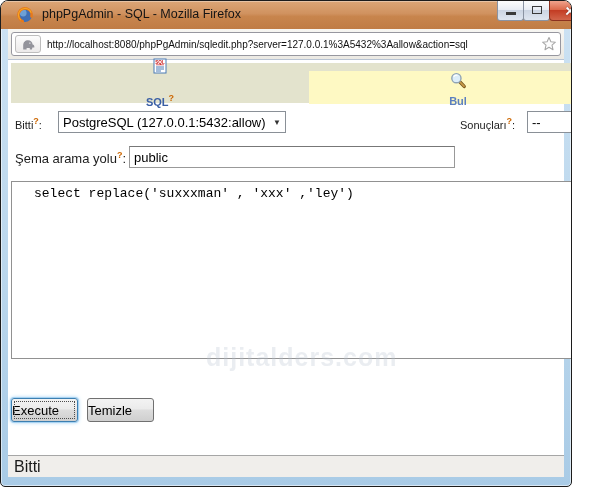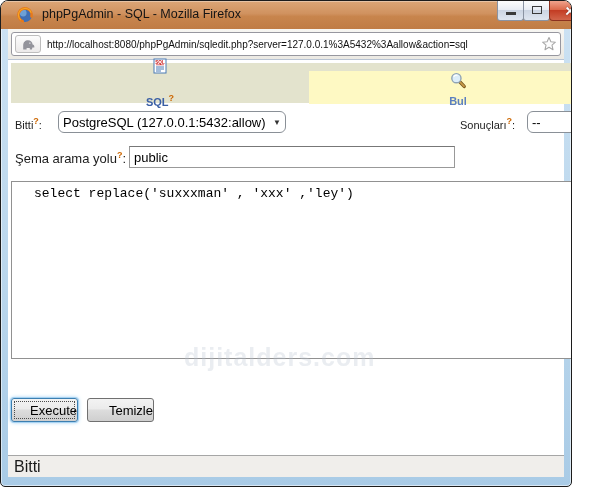--- a/index.html
+++ b/index.html
@@ -91,21 +91,21 @@
   .tab.inactive .tab-label { color:#5b7fc0; }
   .help-sup { font-size:9px; color:#cc6600; vertical-align:super; font-weight:bold; }
 
   
   .row1 { position:absolute; left:0; top:51px; width:100%; height:24px; }
   .small-label { position:absolute; top:5px; font-size:11px; color:#1c1c1c; white-space:nowrap; }
   .lbl-server { left:7px; }
   .lbl-db { left:452px; }
   .select {
     position:absolute; height:22px; background:#ffffff;
-    border:1px solid #8a9097; border-radius:6px;
+    border:1px solid #8a9097; border-radius:0;
     font-size:13px; color:#000;
     display:flex; align-items:center; padding:0 4px; cursor:default;
   }
   .sel-server { left:50px; top:0; width:228px; }
   .sel-db { left:519px; top:0; width:78px; }
   .sel-value { flex:1; white-space:nowrap; overflow:hidden; }
   .sel-arrow { font-size:8px; color:#333; margin-left:4px; }
 
   .row2 { position:absolute; left:0; top:86px; width:100%; height:24px; }
   .lbl-schema { position:absolute; left:7px; top:4px; font-size:13px; color:#1c1c1c; white-space:nowrap; }
@@ -119,40 +119,40 @@
   
   .sqlbox {
     position:absolute; left:3px; top:121px; width:594px; height:178px;
     border:1px solid #919191; background:#ffffff;
     font-family:"Liberation Mono", monospace; font-size:13px; color:#000;
     padding:4px 22px; resize:none; overflow:hidden; outline:none; line-height:16px;
   }
 
   
   .watermark {
-    position:absolute; left:176px; top:283px;
+    position:absolute; left:198px; top:283px;
     font-size:25px; font-weight:bold; letter-spacing:1px;
     color:rgba(186,196,210,0.30); pointer-events:none; z-index:6;
     font-family:"Liberation Sans", sans-serif;
   }
 
   
   .check-row { position:absolute; left:0; top:308px; height:20px; width:100%; }
   .checkbox {
     position:absolute; left:7px; top:3px; width:13px; height:13px;
     border:1px solid #8b8b8b; background:linear-gradient(135deg,#ececec,#fbfbfb);
     box-shadow:inset 1px 1px 2px rgba(0,0,0,.18); cursor:pointer;
   }
   .check-label { position:absolute; left:29px; top:2px; font-size:13.5px; color:#000; }
 
   
   .btn-row { position:absolute; left:0; top:338px; height:26px; width:100%; }
   .btn {
     position:absolute; height:24px; font-family:"Liberation Sans", sans-serif;
-    font-size:13px; color:#000; text-align:right;
+    font-size:13px; color:#000; text-align:left;
     background:linear-gradient(180deg,#f3f3f3 0%,#ebebeb 45%,#dddddd 50%,#cfcfcf 100%);
     border:1px solid #707070; border-radius:3px; cursor:pointer; padding:0;
   }
   .btn-execute {
     left:3px; top:0; width:67px;
     border-color:#3c7fb1;
     box-shadow:0 0 0 1px #a8d3f2, 0 0 4px #7fc0ef;
     outline:1px dotted #4c4c4c; outline-offset:-4px;
   }
   .btn-clear { left:79px; top:0; width:67px; }

